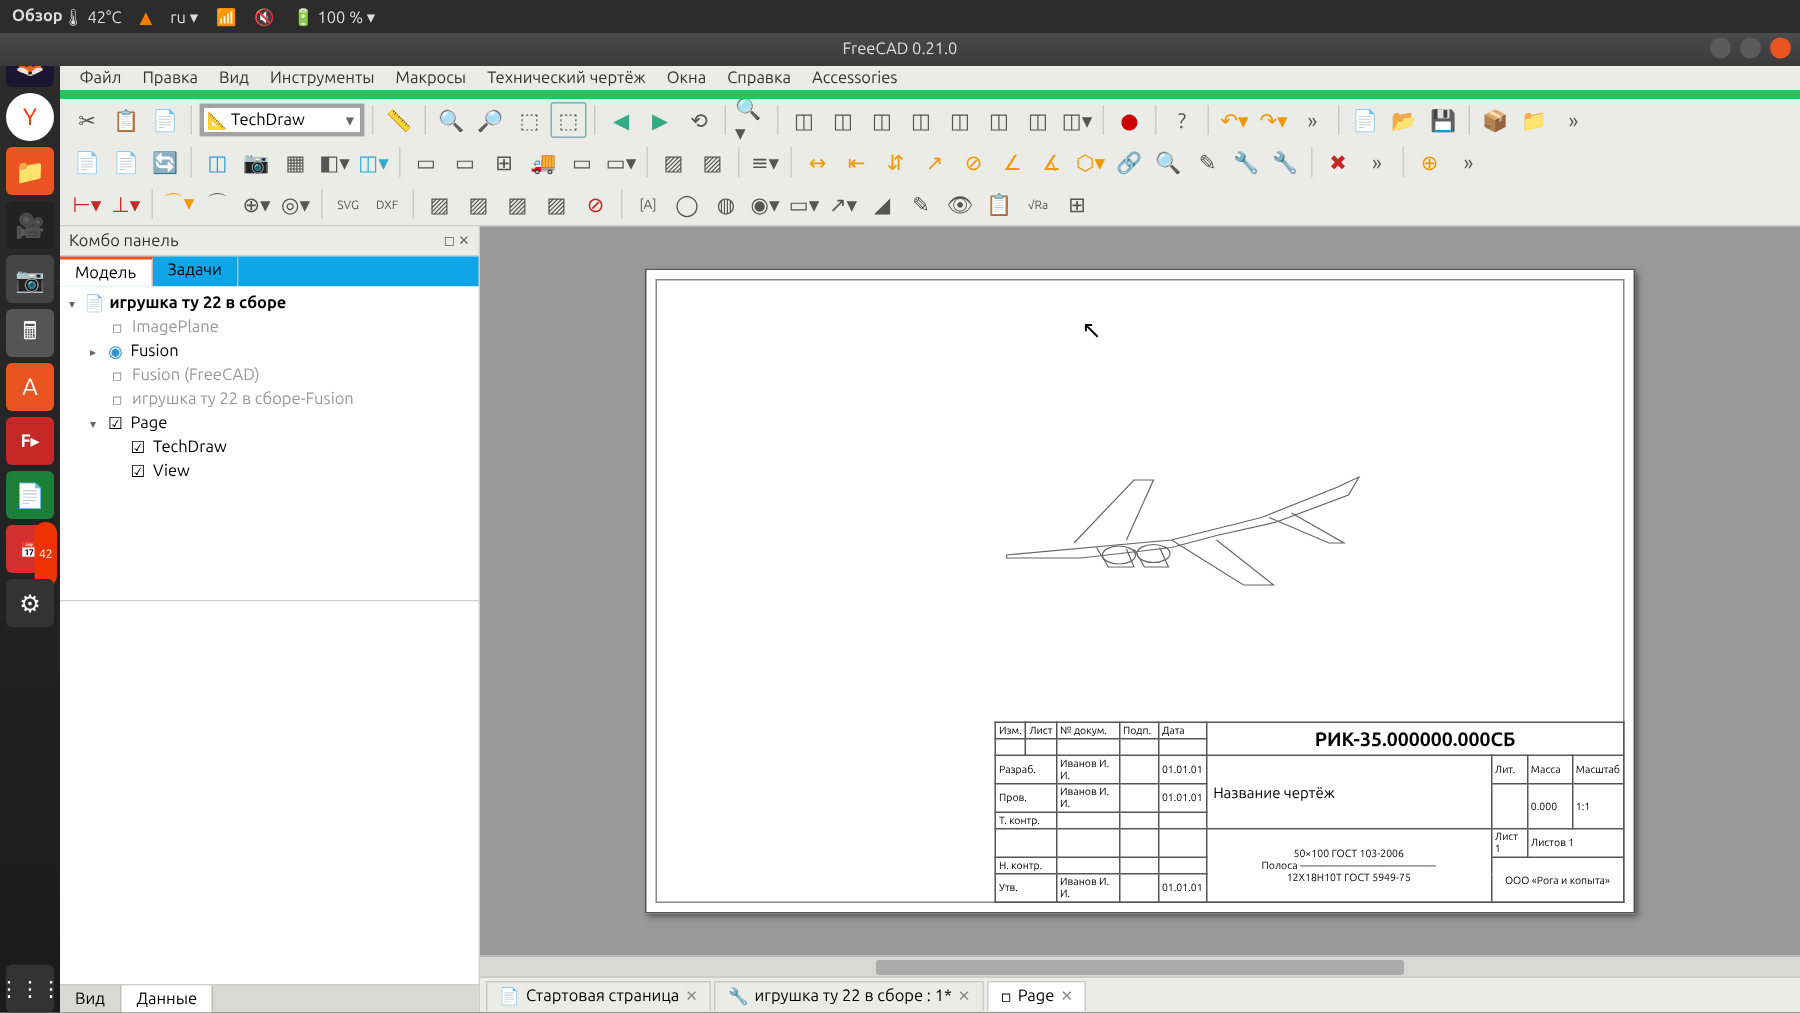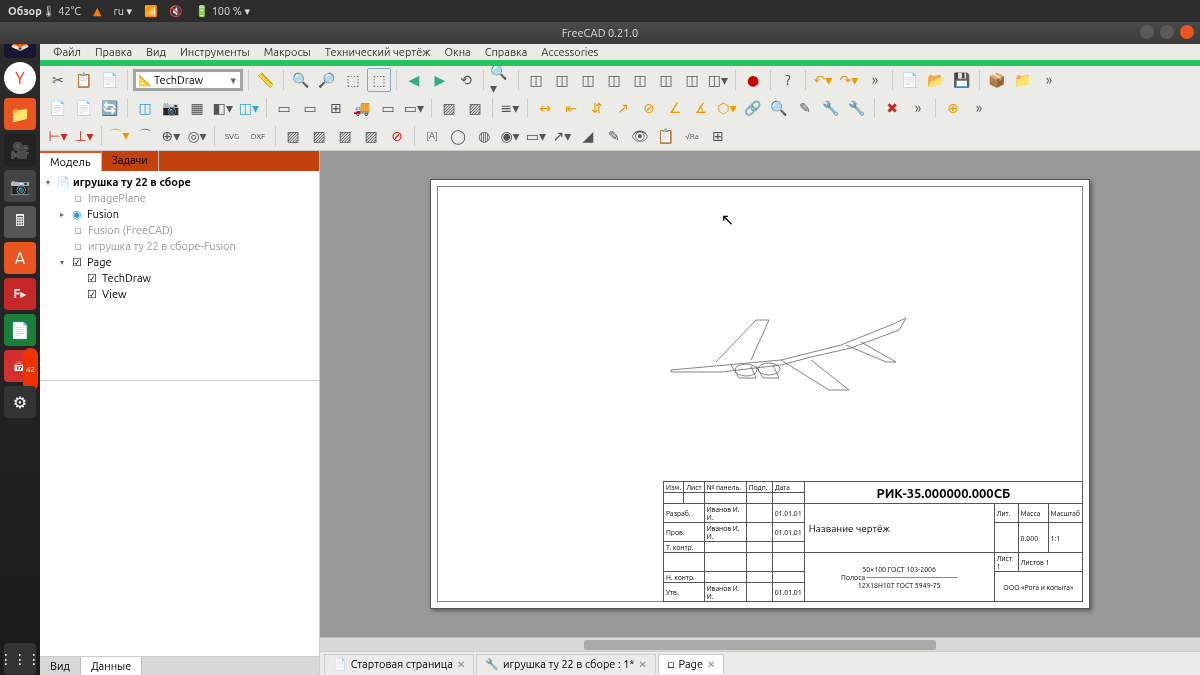--- a/index.html
+++ b/index.html
@@ -38,21 +38,21 @@
 .tb-row { display: flex; align-items: center; padding: 2px 6px; gap: 2px; flex-wrap: nowrap; overflow: hidden; }
 .tb-btn { width: 24px; height: 24px; display: flex; align-items: center; justify-content: center; border: 1px solid transparent; border-radius: 2px; font-size: 14px; color: #555; }
 .tb-sep { width: 1px; height: 20px; background: #ccc; margin: 0 3px; }
 .wb-sel { height: 22px; border: 3px solid #a3a3a3; background: #fff; padding: 0 18px 0 18px; font-size: 11px; min-width: 110px; display: flex; align-items: center; position: relative; }
 .wb-sel::before { content: "📐"; position: absolute; left: 2px; }
 .wb-sel::after { content: "▾"; position: absolute; right: 4px; color: #666; }
 .main { flex: 1; display: flex; overflow: hidden; }
 .combo { width: 280px; background: #ebebe7; display: flex; flex-direction: column; border-right: 1px solid #ccc; }
 .combo-title { height: 20px; background: #ebebe7; padding: 2px 6px; font-size: 11px; color: #333; display: flex; align-items: center; justify-content: space-between; border-bottom: 1px solid #ccc; }
 .combo-title-btns { font-size: 9px; color: #666; }
-.combo-tabs { display: flex; background: #c2410c; }
+.combo-tabs { display: flex; background: #0ea5e9; }
 .combo-tab { padding: 3px 10px; font-size: 11px; border-right: 1px solid #bbb; }
 .combo-tab.active { background: #fff; border-top: 2px solid #e95420; }
 .tree { flex: 0 0 210px; background: #fff; overflow: auto; font-size: 11px; padding: 3px; border-bottom: 1px solid #ccc; }
 .tree-row { display: flex; align-items: center; height: 16px; gap: 3px; white-space: nowrap; }
 .tree-arrow { width: 10px; font-size: 8px; color: #666; text-align: center; }
 .tree-ico { width: 14px; text-align: center; }
 .tree-row.greyed { color: #999; }
 .prop-head { display: flex; background: #ebebe7; border-bottom: 1px solid #ccc; font-size: 11px; }
 .prop-head span { flex: 1; padding: 2px 5px; border-right: 1px solid #ccc; }
 .prop-body { flex: 1; background: #fff; }
@@ -250,20 +250,24 @@
       <div class="tb-btn">✎</div>
       <div class="tb-btn">👁</div>
       <div class="tb-btn">📋</div>
       <div class="tb-btn" style="font-size:8px">√Ra</div>
       <div class="tb-btn">⊞</div>
     </div>
   </div>
 
   <div class="main">
     <div class="combo">
+      <div class="combo-title">
+        <span>Комбо панель</span>
+        <span class="combo-title-btns"><span>◻</span> <span>✕</span></span>
+      </div>
       <div class="combo-tabs">
         <div class="combo-tab active">Модель</div>
         <div class="combo-tab">Задачи</div>
       </div>
       <div class="tree">
         <div class="tree-row">
             <span class="tree-arrow">▾</span>
             <span class="tree-ico">📄</span>
             <b>игрушка ту 22 в сборе</b>
           </div>
@@ -322,21 +326,21 @@
               <ellipse cx="108" cy="79" rx="11" ry="6"></ellipse>
             </g>
           </svg>
 
           <div class="title-block">
             <table>
               <tbody>
                   <tr>
                 <td rowspan="2" style="width:16px">Изм.</td>
                 <td rowspan="2" style="width:16px">Лист</td>
-                <td rowspan="2" style="width:42px">№ панель.</td>
+                <td rowspan="2" style="width:42px">№ докум.</td>
                 <td rowspan="2" style="width:26px">Подп.</td>
                 <td rowspan="2" style="width:22px">Дата</td>
                 <td colspan="6" rowspan="3" class="tb-main">РИК-35.000000.000СБ</td>
               </tr>
               <tr></tr>
               <tr>
                     <td></td>
                     <td></td>
                     <td></td>
                     <td></td>

